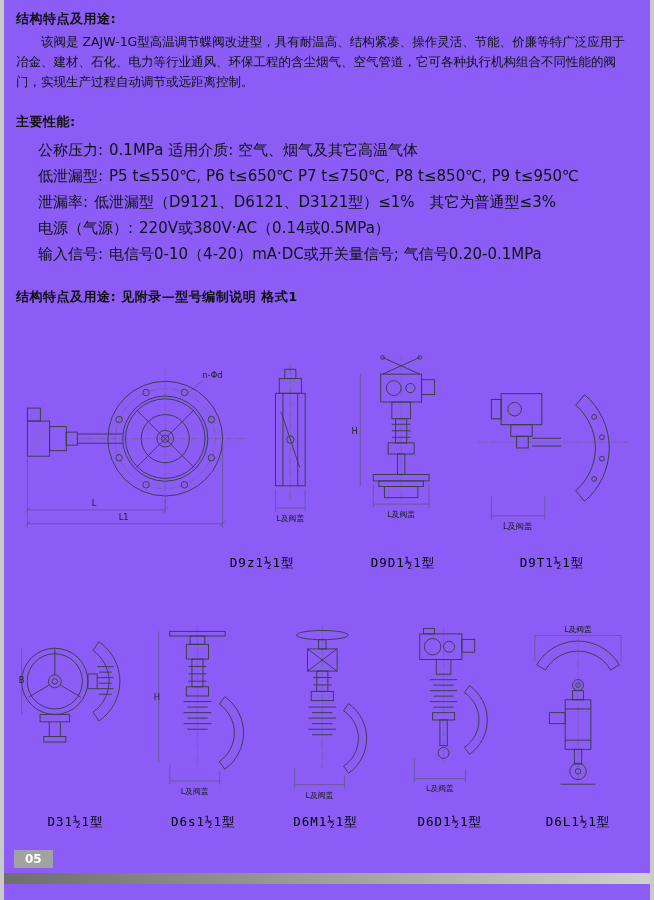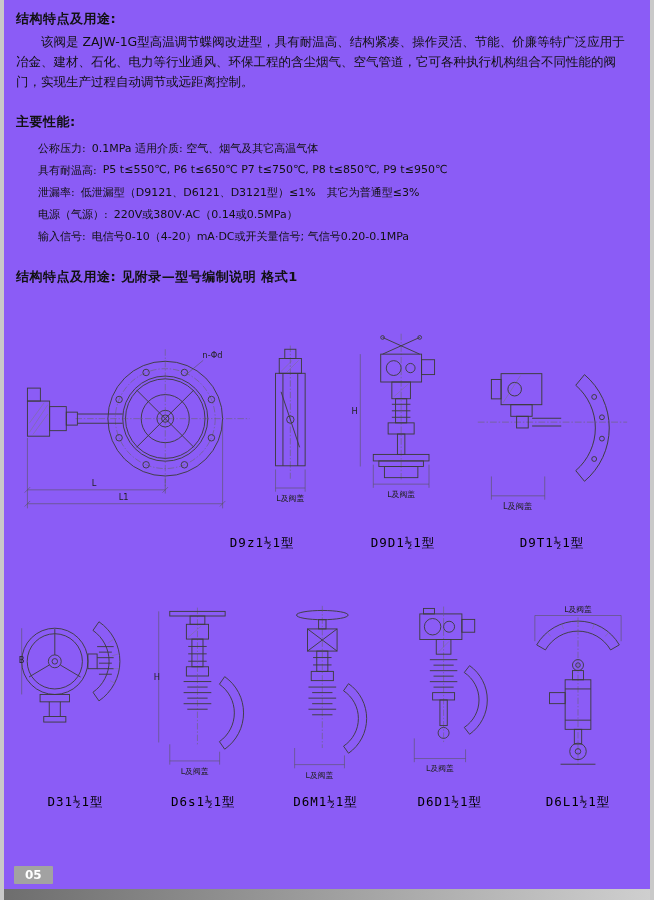--- a/index.html
+++ b/index.html
@@ -16,21 +16,21 @@
     background:#8b5cf6;
     padding:10px 14px 0 12px;
     overflow:hidden;
   }
   .sec-title { font-size:13px; font-weight:bold; letter-spacing:0.5px; }
   .para {
     font-size:12.5px; line-height:1.58; text-indent:2em;
     margin-top:4px; margin-right:4px;
   }
   .perf { margin-top:22px; }
-  .specs { margin:10px 0 0 22px; font-size:11px; }
+  .specs { margin:10px 0 0 22px; font-size:15px; }
   .spec-row { display:flex; margin:7px 0; white-space:nowrap; }
   .spec-label { margin-right:6px; }
   .model-title { margin-top:24px; }
 
   .figrow { display:flex; align-items:flex-end; }
   .figrow-1 { margin-top:44px; justify-content:space-between; padding:0 4px; }
   .figrow-2 { margin-top:52px; justify-content:space-between; padding:0 2px; }
   figure { display:flex; flex-direction:column; align-items:center; }
   .fig-pair { display:flex; align-items:flex-end; }
   figcaption {
@@ -42,21 +42,21 @@
 
   svg { stroke:#3c3c3c; fill:none; stroke-width:1; }
   svg .cl  { stroke-dasharray:7 2 1.5 2; stroke-width:0.6; stroke:#666; }
   svg .dim { stroke-width:0.6; stroke:#555; }
   svg .hat { stroke-width:0.5; stroke:#777; }
   svg .dtxt { fill:#222; stroke:none; font-size:9px; text-anchor:middle;
               font-family:"DejaVu Sans",sans-serif; }
   svg .ctxt { fill:#222; stroke:none; font-size:8.5px; text-anchor:middle;
               font-family:"DejaVu Sans",sans-serif; }
 
-  .footer { position:absolute; left:0; right:0; bottom:0; }
+  .footer { position:absolute; left:0; right:0; bottom:16px; }
   .page-num {
     display:inline-block; background:#a2a2a2; color:#fff;
     font-size:12px; font-weight:bold; line-height:1;
     padding:3px 11px; margin:0 0 5px 10px; border-radius:1px;
   }
   .footer-bar { height:11px; background:linear-gradient(to right,#6e6e6e,#cfcfcf); }
 </style>
 </head>
 <body>
 
@@ -66,21 +66,21 @@
   <p class="para">该阀是 ZAJW-1G型高温调节蝶阀改进型，具有耐温高、结构紧凑、操作灵活、节能、价廉等特广泛应用于冶金、建材、石化、电力等行业通风、环保工程的含尘烟气、空气管道，它可各种执行机构组合不同性能的阀门，实现生产过程自动调节或远距离控制。</p>
 
   <h3 class="sec-title perf">主要性能:</h3>
 
   <div class="specs">
     <div class="spec-row">
       <span class="spec-label">公称压力:</span>
       <span class="spec-value">0.1MPa 适用介质: 空气、烟气及其它高温气体</span>
     </div>
     <div class="spec-row">
-      <span class="spec-label">具有耐温高:</span>
+      <span class="spec-label">低泄漏型:</span>
       <span class="spec-value">P5 t≤550℃, P6 t≤650℃ P7 t≤750℃, P8 t≤850℃, P9 t≤950℃</span>
     </div>
     <div class="spec-row">
       <span class="spec-label">泄漏率:</span>
       <span class="spec-value">低泄漏型（D9121、D6121、D3121型）≤1%　其它为普通型≤3%</span>
     </div>
     <div class="spec-row">
       <span class="spec-label">电源（气源）:</span>
       <span class="spec-value">220V或380V·AC（0.14或0.5MPa）</span>
     </div>

